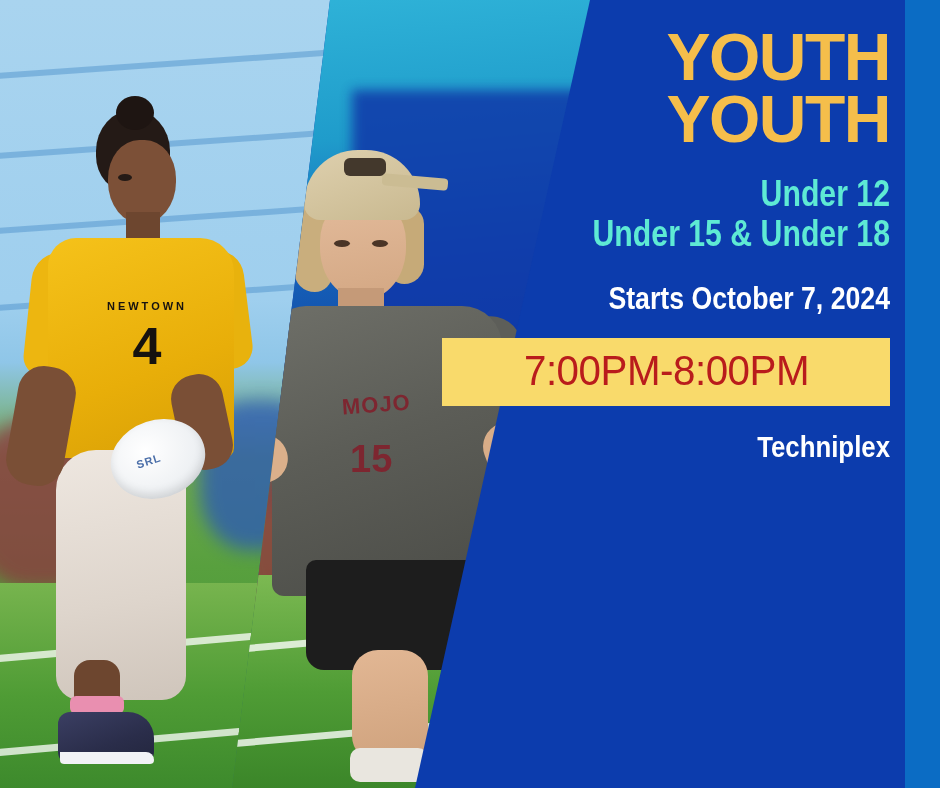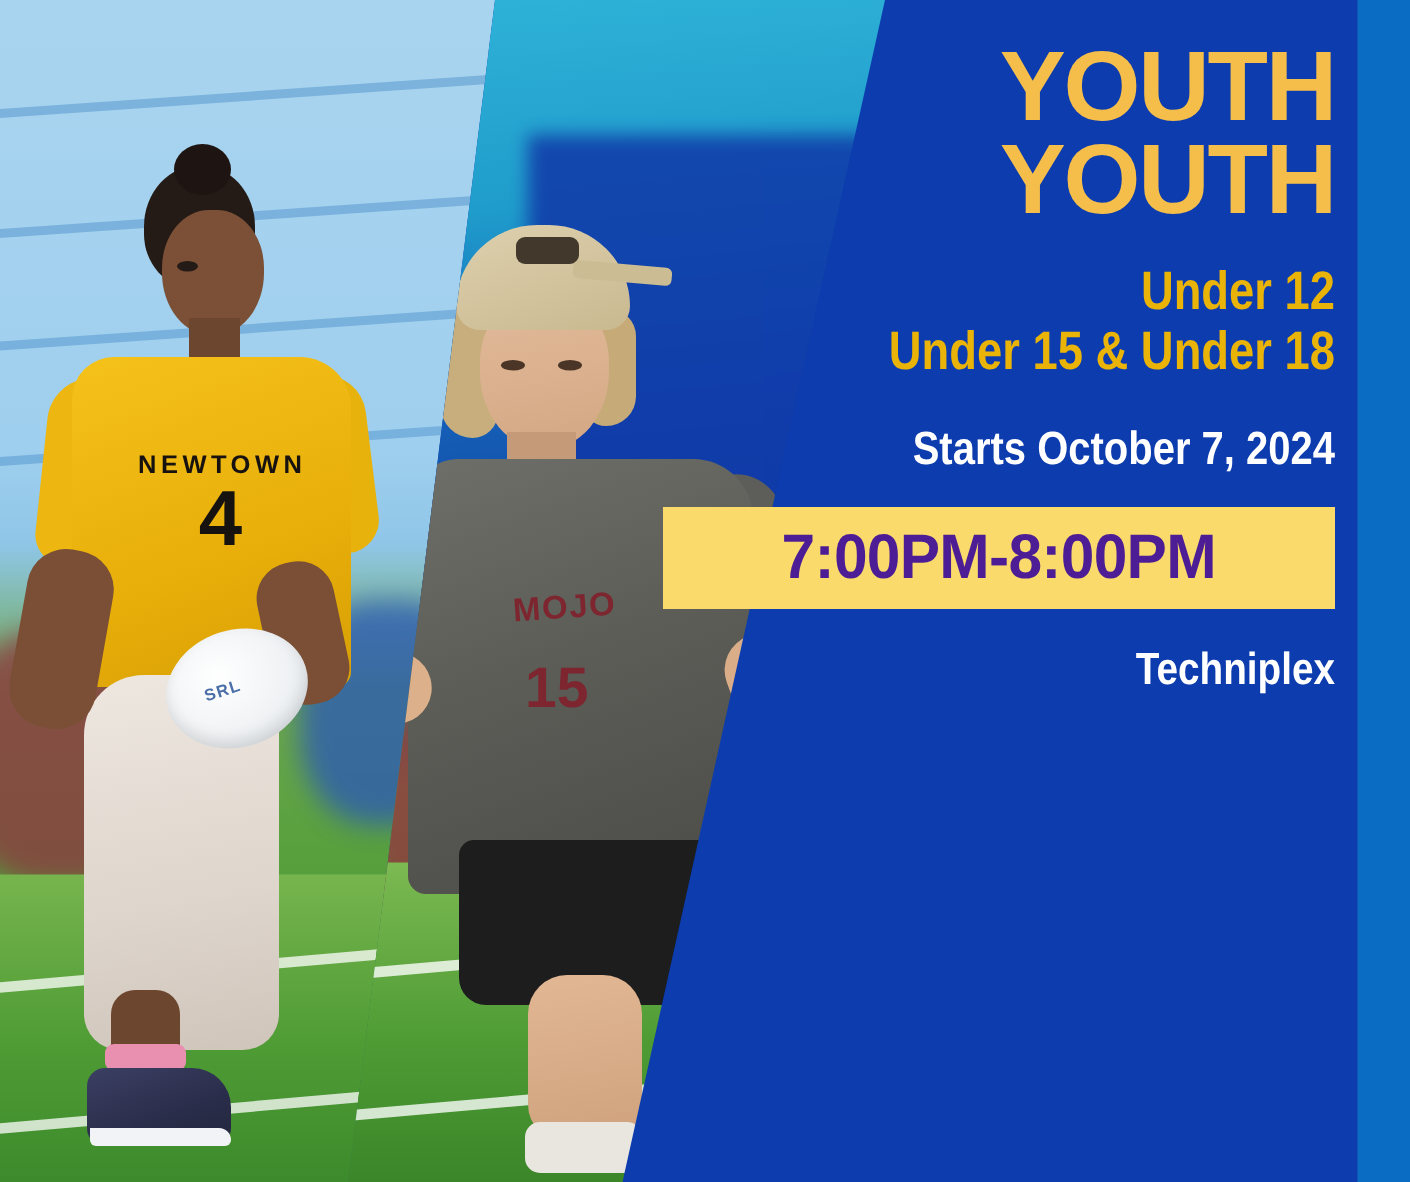--- a/index.html
+++ b/index.html
@@ -57,21 +57,21 @@
   .g-jersey {
     position:absolute; left:48px; top:238px; width:186px; height:220px;
     background:linear-gradient(160deg,#f5c21a,#e8ae09 60%,#d79f06);
     border-radius:28px 34px 10px 10px;
   }
   .g-sleeve-l { position:absolute; left:28px; top:252px; width:60px; height:126px;
     background:#edb610; border-radius:30px 12px 14px 20px; transform:rotate(6deg); }
   .g-sleeve-r { position:absolute; left:190px; top:250px; width:58px; height:120px;
     background:#e8b20d; border-radius:12px 28px 22px 12px; transform:rotate(-7deg); }
   .g-team { position:absolute; left:92px; top:300px; width:110px; text-align:center;
-    color:#171210; font-size:17px; font-weight:700; letter-spacing:3px; }
+    color:#171210; font-size:11px; font-weight:700; letter-spacing:3px; }
   .g-num { position:absolute; left:92px; top:320px; width:110px; text-align:center;
     color:#16120f; font-size:52px; font-weight:700; line-height:1; }
   .g-arm-l { position:absolute; left:12px; top:366px; width:58px; height:120px;
     background:#7a4f36; border-radius:26px; transform:rotate(10deg); }
   .g-arm-r { position:absolute; left:176px; top:374px; width:52px; height:96px;
     background:#7a4f36; border-radius:24px; transform:rotate(-12deg); }
   .g-disc {
     position:absolute; left:110px; top:420px; width:96px; height:78px;
     background:radial-gradient(ellipse at 40% 35%,#ffffff,#eceff2 70%,#d8dde2);
     border-radius:50%; transform:rotate(-18deg);
@@ -186,40 +186,40 @@
 
   
   .headline {
     margin-top:26px; color:#f5be4b;
     font-size:66px; font-weight:700; line-height:.94;
     letter-spacing:-1.5px;
   }
   .headline div { white-space:nowrap; }
 
   
-  .divisions { margin-top:24px; color:#eab308; }
+  .divisions { margin-top:24px; color:#5eead4; }
   .divisions div {
     font-size:36px; font-weight:700; line-height:1.12;
     transform:scaleX(.84); transform-origin:right center;
     white-space:nowrap;
   }
 
   
   .date {
     margin-top:28px; color:#ffffff;
     font-size:31px; font-weight:700; line-height:1;
     transform:scaleX(.86); transform-origin:right center;
     white-space:nowrap;
   }
 
   
   .time-band {
     margin-top:24px; margin-left:12px;
-    background:#f9da6b; color:#4c1d95;
-    font-size:42px; font-weight:700; line-height:1;
+    background:#f9da6b; color:#b91c1c;
+    font-size:42px; font-weight:400; line-height:1;
     padding:12px 14px 14px 14px;
     text-align:center;
     letter-spacing:-.5px;
   }
   .time-band span { display:inline-block; transform:scaleX(.96); }
 
   
   .venue {
     margin-top:26px; color:#ffffff;
     font-size:30px; font-weight:700; line-height:1;

